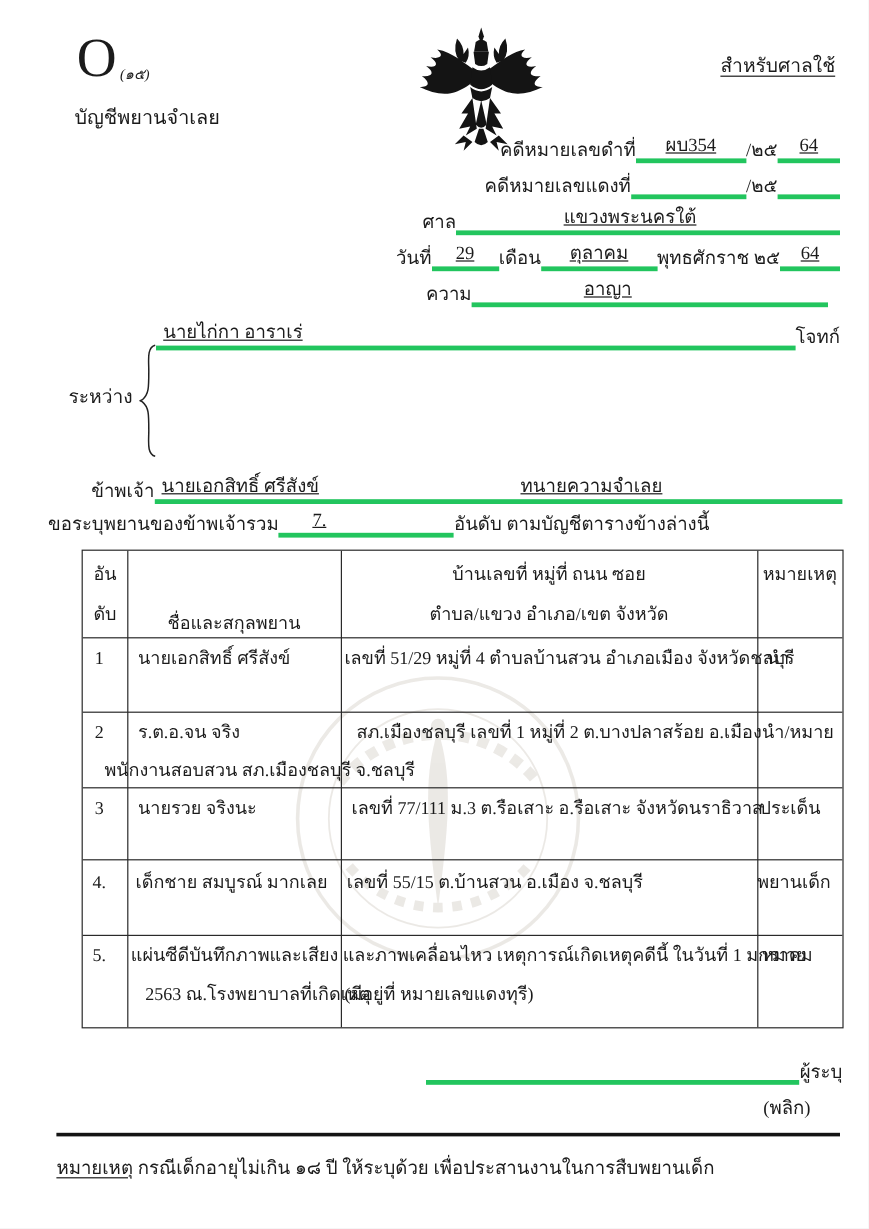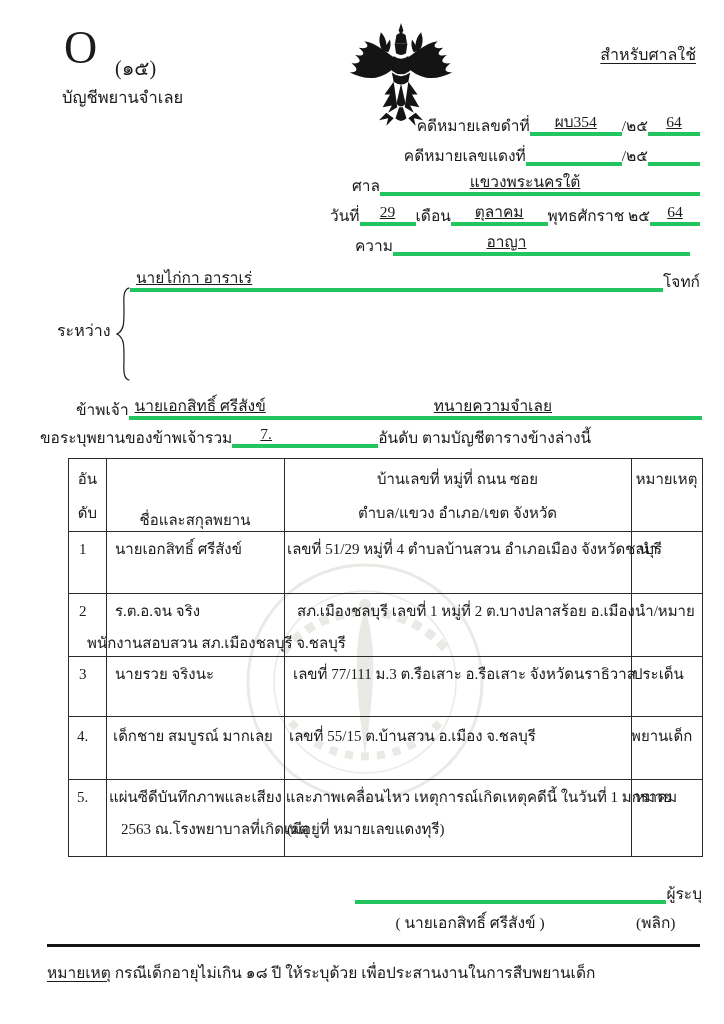--- a/index.html
+++ b/index.html
@@ -30,21 +30,21 @@
   .watermark{position:absolute;left:243px;top:560px;width:245px;height:245px;pointer-events:none;}
   .thickline{position:absolute;left:47px;right:24px;top:944px;height:2.5px;background:#141414;}
   .bigO{font-size:46px;line-height:48px;font-weight:400;}
 </style>
 </head>
 <body>
 
 <div class="page">
 
   <div class="abs bigO" style="left:64px;top:24px;">O</div>
-  <div class="abs" style="left:115px;top:52px;font-size:20px;">(๑๕)</div>
+  <div class="abs" style="left:100px;top:52px;font-size:12px;font-style:italic;">(๑๕)</div>
   <div class="abs" style="left:62px;top:84px;font-size:16.5px;">บัญชีพยานจำเลย</div>
 
   <div class="abs" style="left:346px;top:20px;width:110px;height:116px;">
     <svg width="110" height="116" viewBox="0 0 120 120" xmlns="http://www.w3.org/2000/svg">
       <g fill="#141414">
         <path d="M60 0 L62.5 8 L60 15 L57.5 8 Z"></path>
         <path d="M55 13 Q60 9 65 13 L66.5 22 L53.5 22 Z"></path>
         <path d="M53 22 H67 L65.5 33 Q60 37 54.5 33 Z"></path>
         <path d="M38 10 Q44 16 44 24 L48 18 Q50 26 46 32 L40 30 Q34 22 38 10 Z"></path>
         <path d="M82 10 Q76 16 76 24 L72 18 Q70 26 74 32 L80 30 Q86 22 82 10 Z"></path>
@@ -175,21 +175,20 @@
     <div class="tcell" style="left:40px;top:328px;">แผ่นซีดีบันทึกภาพและเสียง และภาพเคลื่อนไหว เหตุการณ์เกิดเหตุคดีนี้ ในวันที่ 1 มกราคม</div>
     <div class="tcell" style="left:52px;top:360px;">2563 ณ.โรงพยาบาลที่เกิดเหตุ</div>
     <div class="tcell" style="left:218px;top:360px;">(มีอยู่ที่ หมายเลขแดงทุรี)</div>
     <div class="tcell" style="left:566px;top:328px;">หมาย</div>
   </div>
 
   <div class="row" style="left:355px;right:22px;top:880px;">
     <span class="fill grow"></span>
     <span class="lbl">ผู้ระบุ</span>
   </div>
-  <div class="abs tcenter" style="left:365px;width:210px;top:910px;text-align:center;">( นายเอกสิทธิ์ ศรีสังข์ )</div>
   <div class="abs" style="left:636px;top:910px;">(พลิก)</div>
 
   <div class="thickline"></div>
   <div class="abs" style="left:47px;top:960px;">
     <span class="underlined">หมายเหตุ</span><span> กรณีเด็กอายุไม่เกิน ๑๘ ปี ให้ระบุด้วย เพื่อประสานงานในการสืบพยานเด็ก</span>
   </div>
 
 </div>
 
 </body></html>

